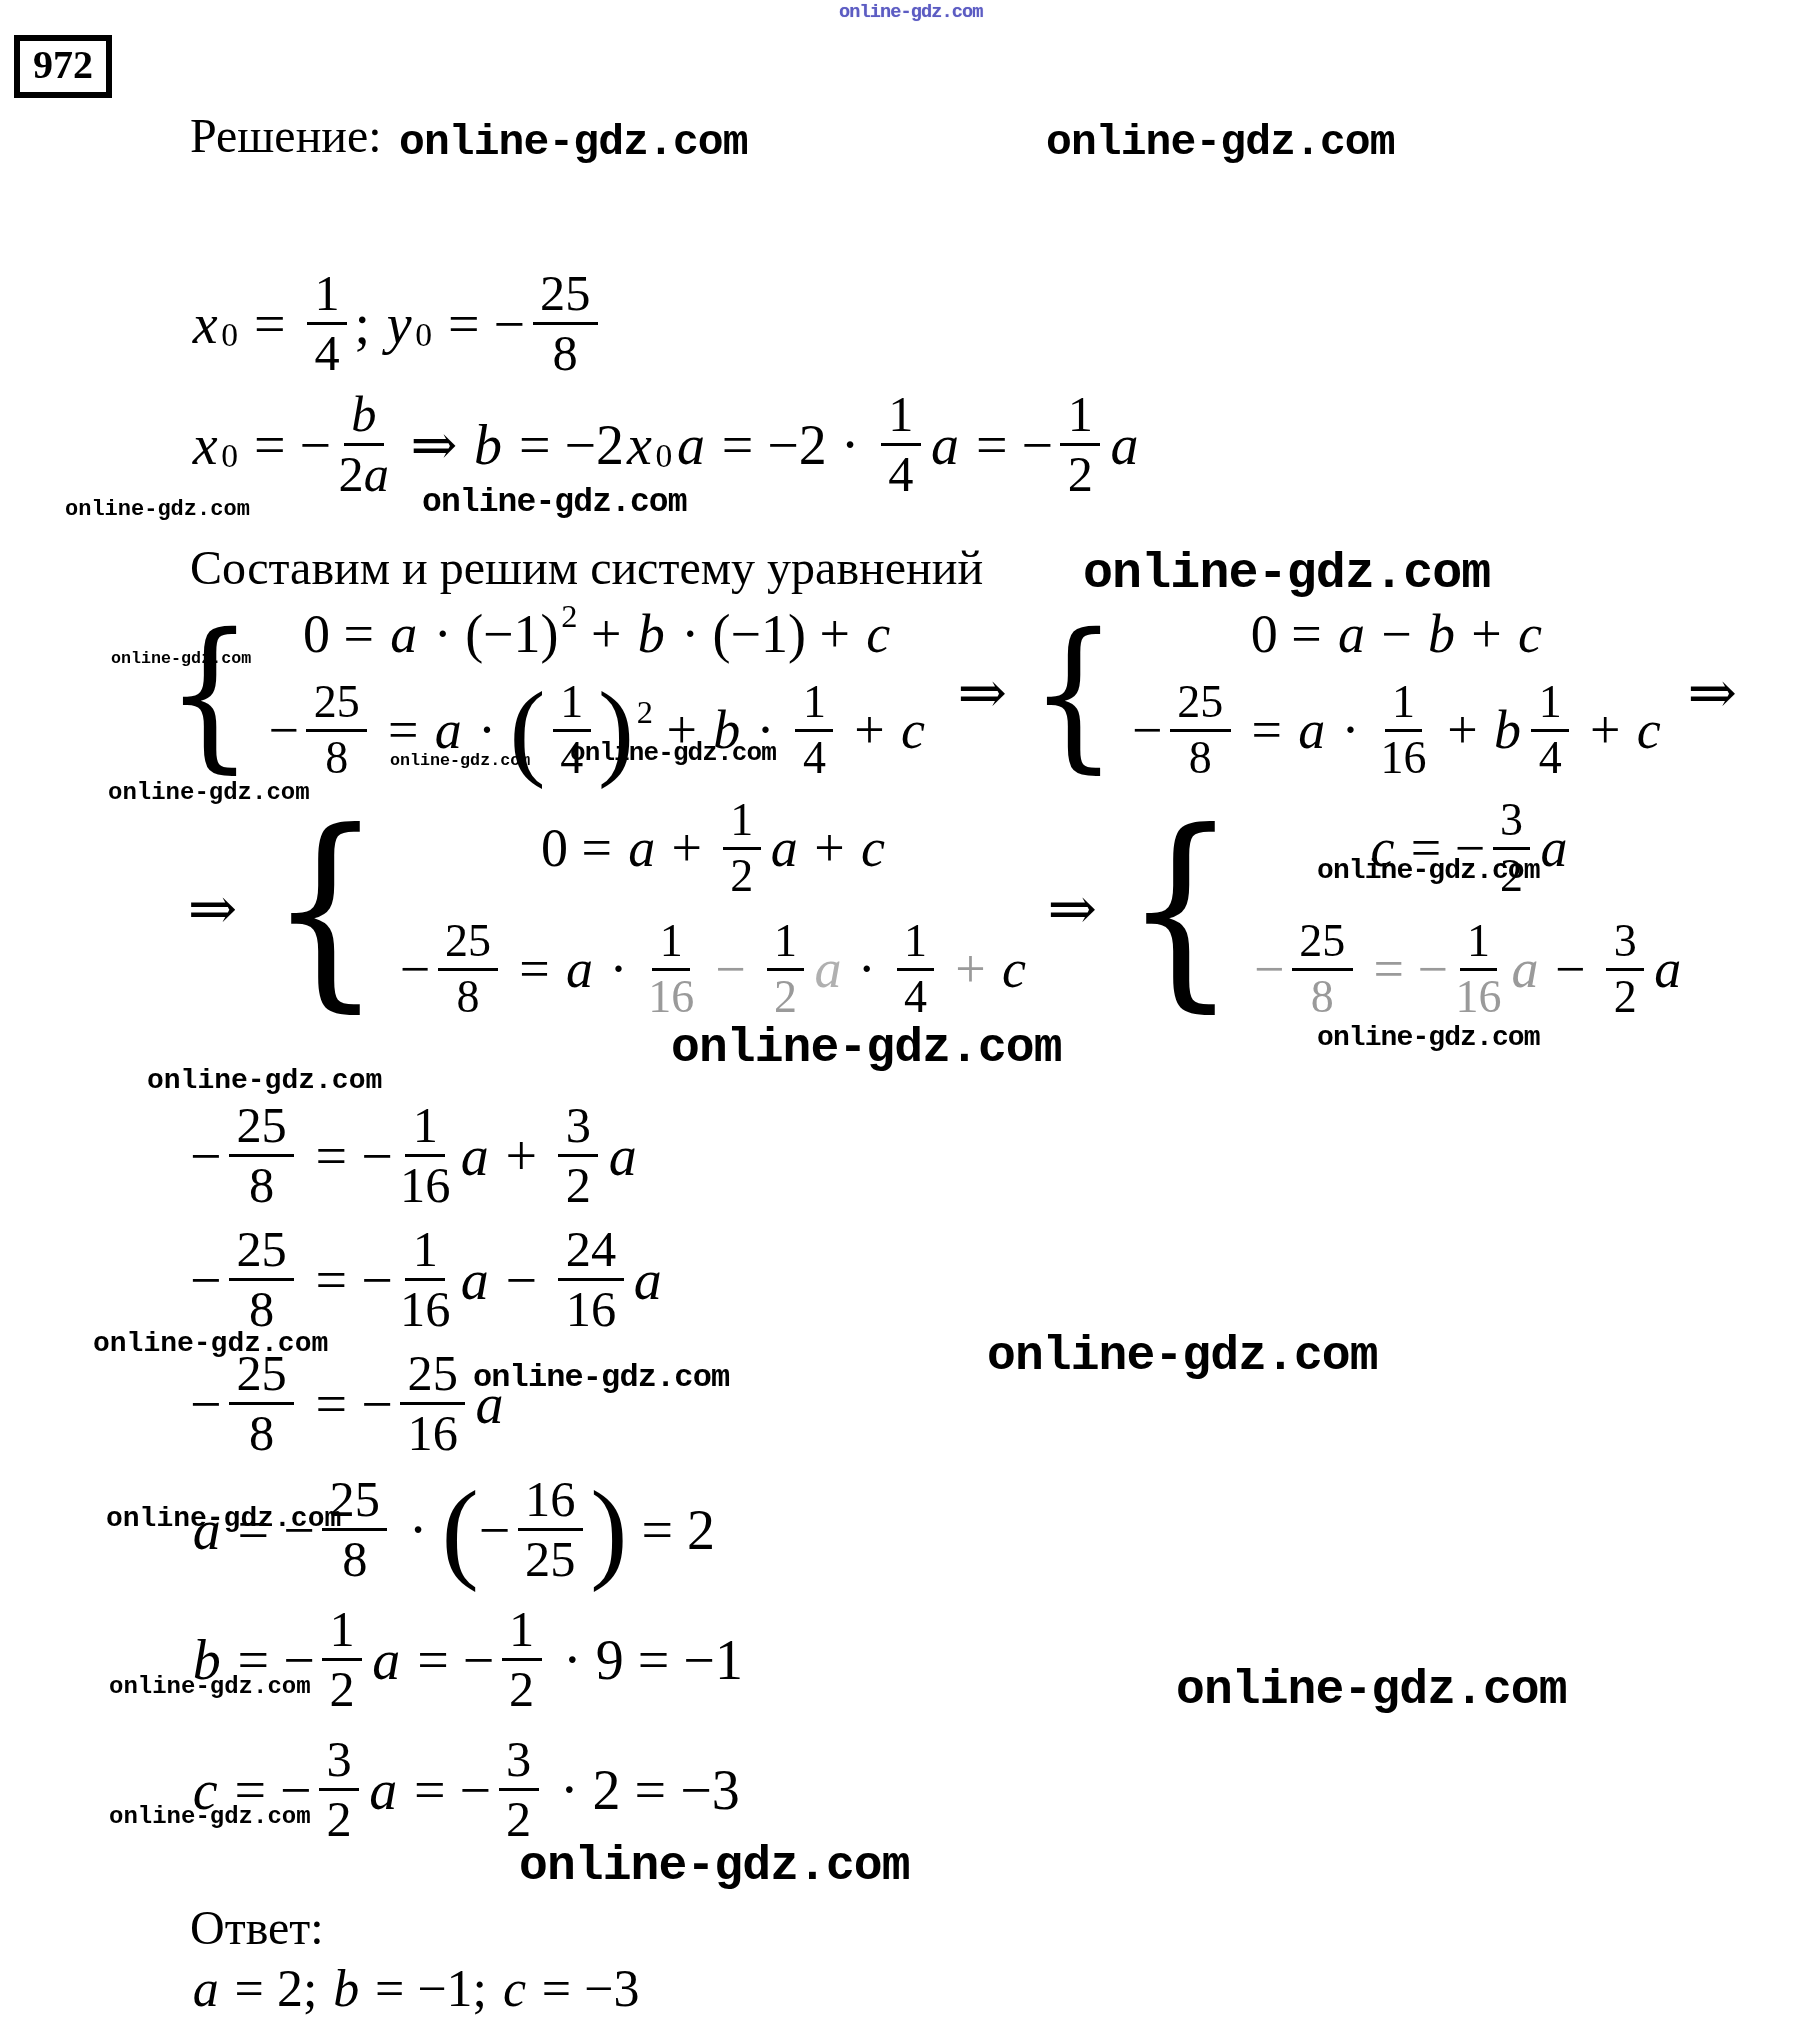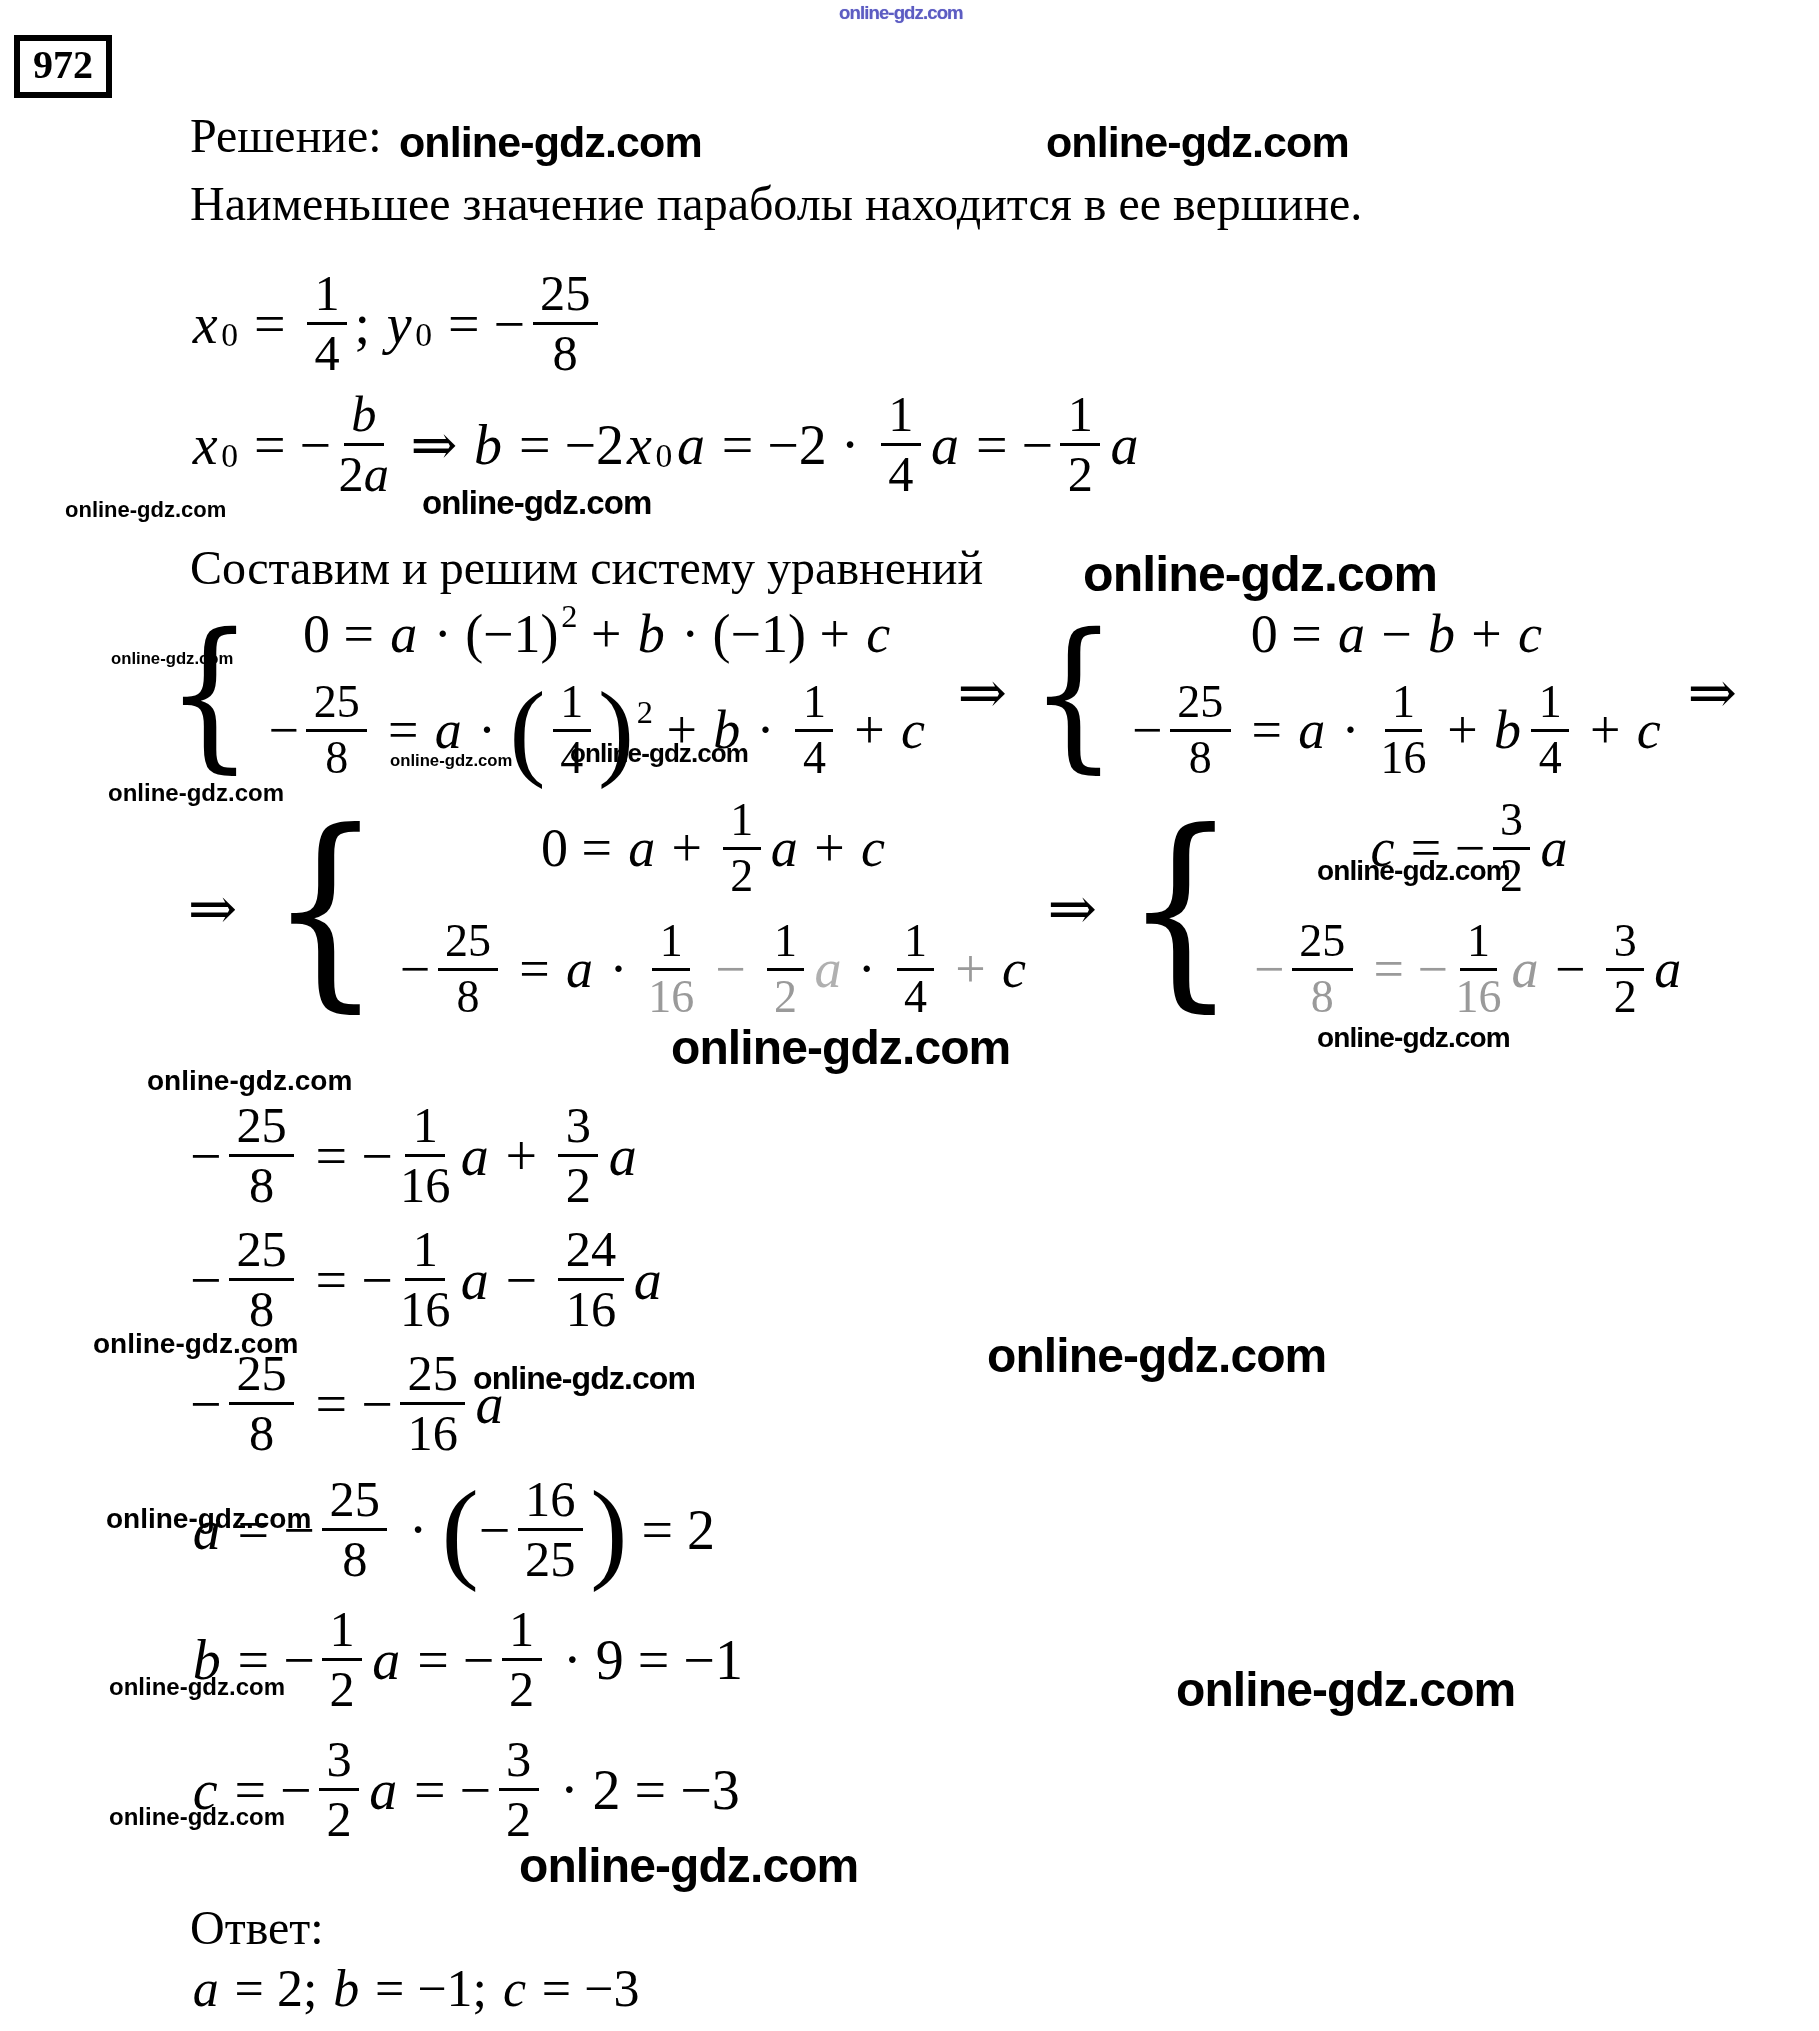--- a/index.html
+++ b/index.html
@@ -28,38 +28,37 @@
          margin-right:7.4px;transform:scaleX(0.85);}
   .brace.b1{font-size:162px;}
   .brace.b2{font-size:209px;}
   .sysrows{display:flex;flex-direction:column;align-items:center;}
   .sysrows.g1{row-gap:13px;}
   .sysrows.g2{row-gap:16.7px;}
   .srow{display:flex;align-items:center;font-size:54px;white-space:nowrap;}
   .srow .frac{font-size:46px;}
   .arrow{font-family:"DejaVu Serif","DejaVu Sans",serif;font-size:59px;padding:0 3.7px;}
   
-  .wm{position:absolute;font-family:Liberation Sans, sans-serif;font-weight:700;
+  .wm{position:absolute;font-family:Liberation Mono, monospace;font-weight:700;
       color:#000;letter-spacing:-0.9px;white-space:nowrap;line-height:1;}
   .wm.blue{font-weight:700;opacity:0.85;text-shadow:0 0 0.9px #9a9ae0;}
   .wm.xs,.wm.sm{font-weight:600;letter-spacing:0;}
   .answer{font-size:52px;}
 </style>
 </head>
 <body>
 
 <div class="canvas">
 
   <div class="numbox">
     <span>972</span>
   </div>
 
   <div class="btext" style="left:190px;top:108px;">Решение:</div>
 
-  <div class="btext" style="left:190px;top:176px;">Наименьшее значение параболы находится в ее вершине.</div>
 
   <div class="mline" style="left:190px;top:267px;">
       <span class="mit">x</span>
       <span class="msub">0</span>
       <span class="mtxt"> = </span>
       <span class="frac">
         <span class="num">1</span>
         <span class="den">4</span>
       </span>
       <span class="mtxt">; </span>

